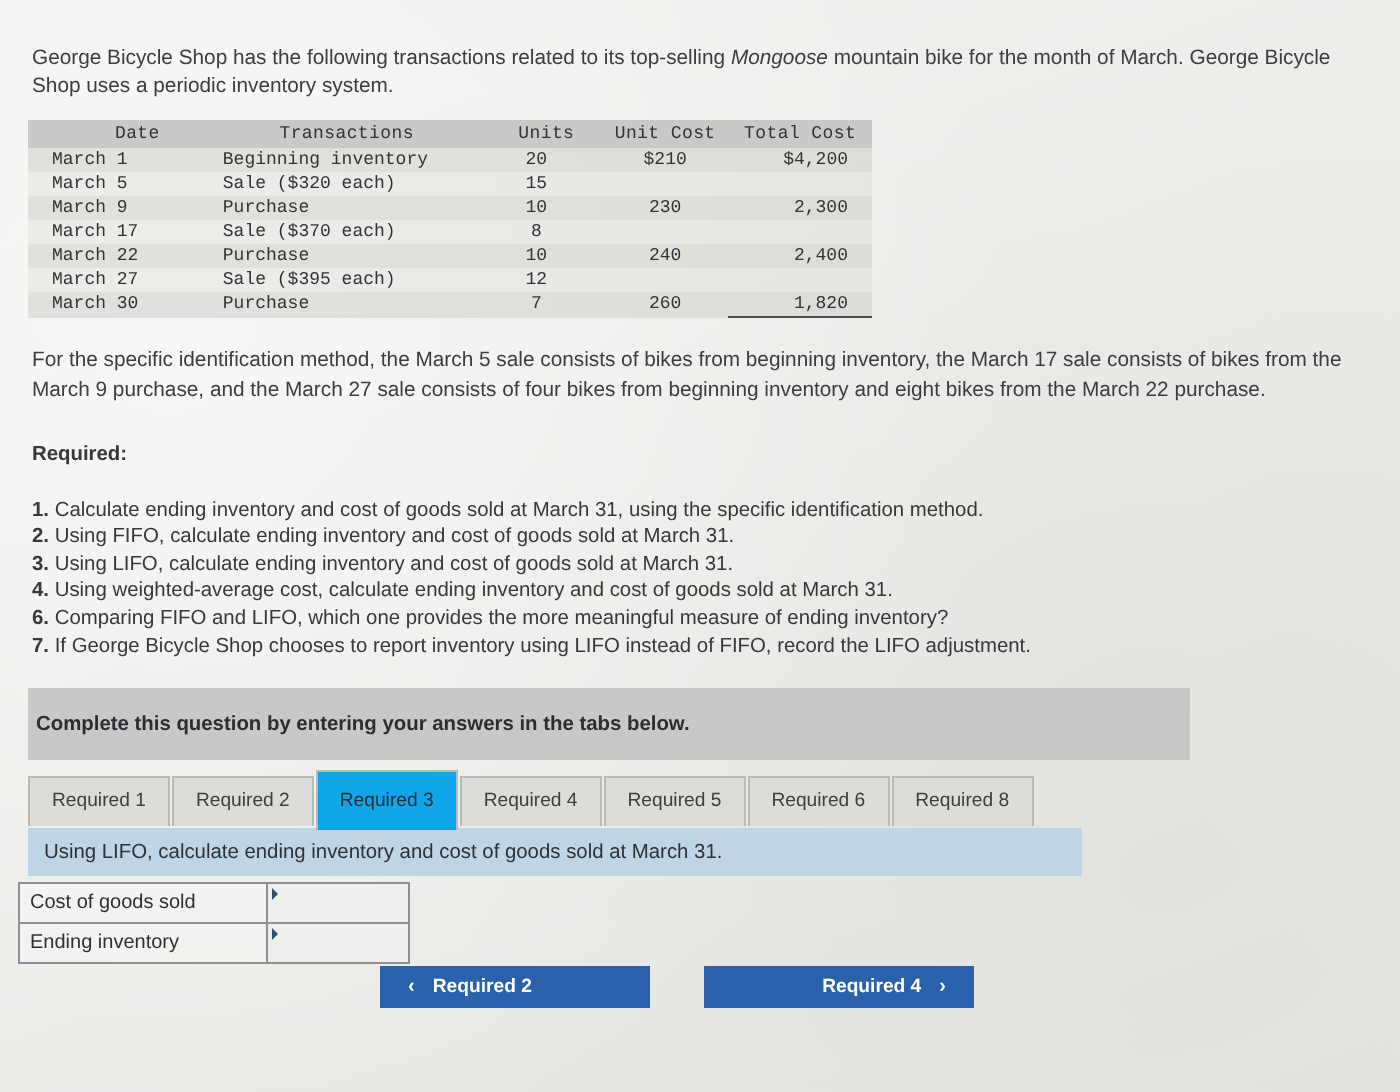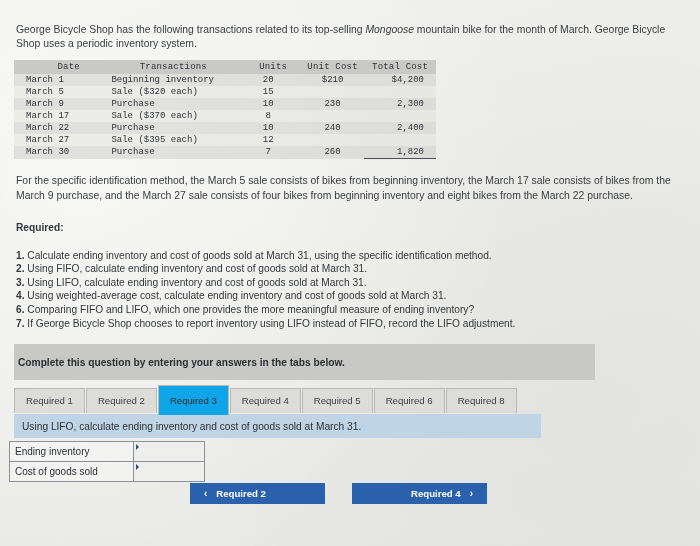--- a/index.html
+++ b/index.html
@@ -332,25 +332,25 @@
     <div class="tab">Required 8</div>
   </div>
 
   <div class="tab-content-head">
     <span>Using LIFO, calculate ending inventory and cost of goods sold at March 31.</span>
   </div>
 
   <table class="answer-table">
     <tbody>
       <tr>
+        <td class="lbl">Cost of goods sold</td>
+        <td class="fld"></td>
+      </tr>
+      <tr>
         <td class="lbl">Ending inventory</td>
-        <td class="fld"></td>
-      </tr>
-      <tr>
-        <td class="lbl">Cost of goods sold</td>
         <td class="fld"></td>
       </tr>
     </tbody>
   </table>
 
   <div class="nav-buttons">
     <div class="nav-btn prev">
       <span class="chev">‹</span>
       <span>Required 2</span>
     </div>

